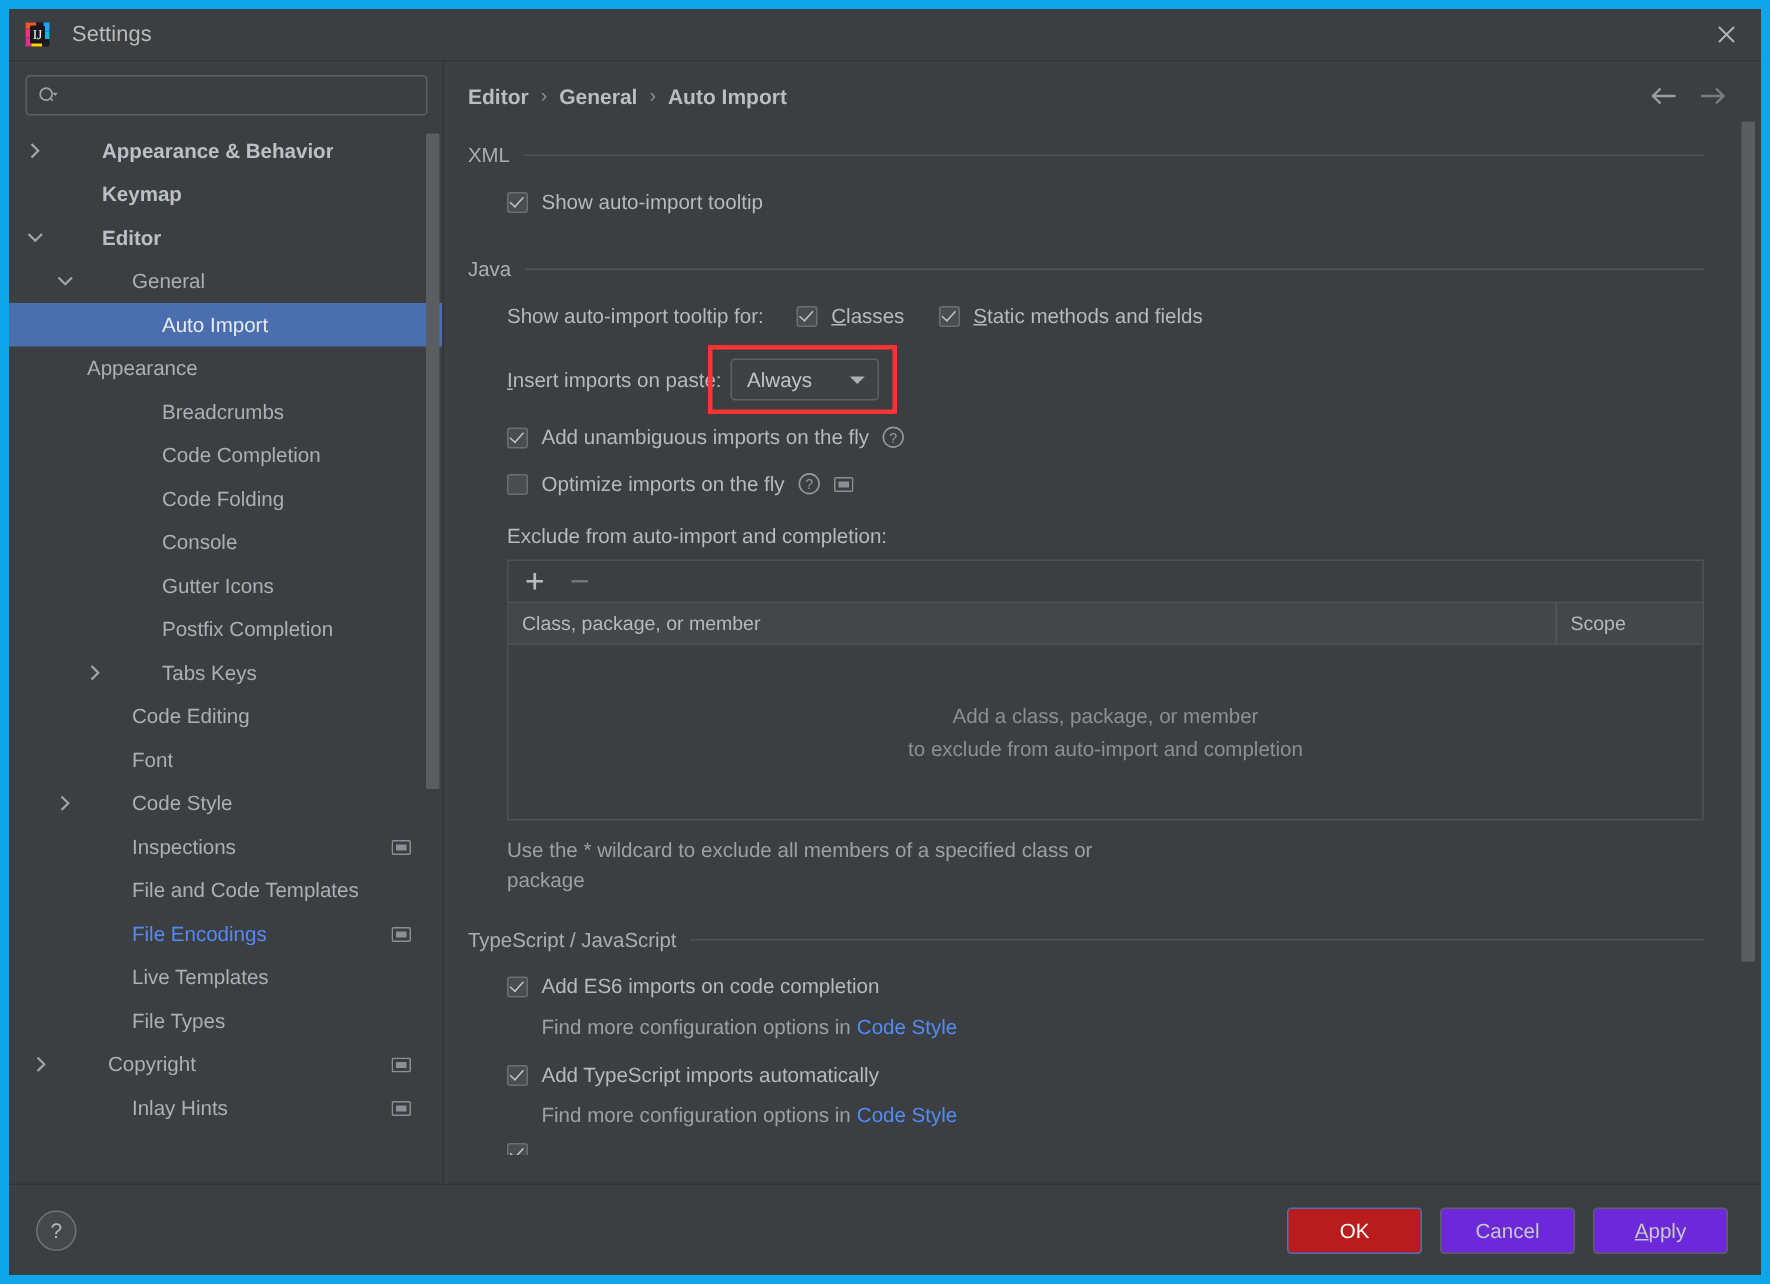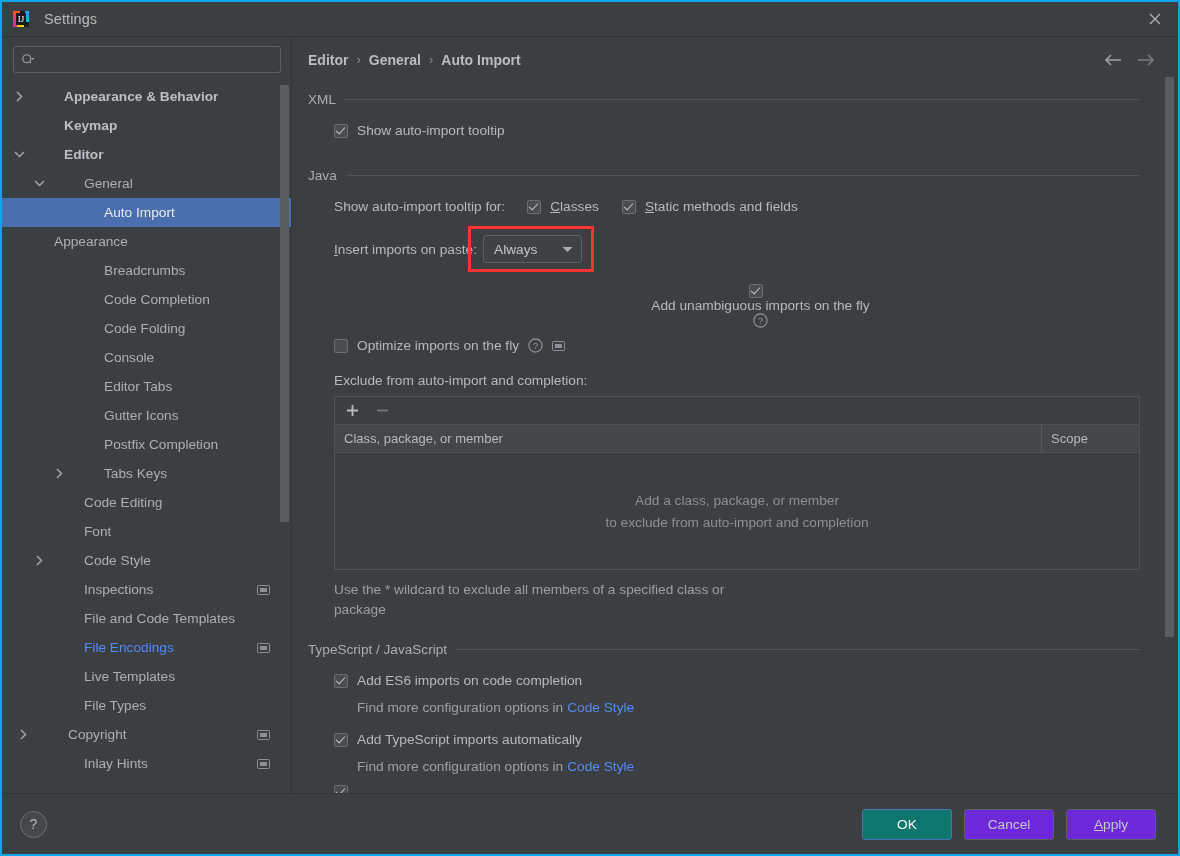--- a/index.html
+++ b/index.html
@@ -9,21 +9,21 @@
   }
   body {
     font-family: "Liberation Sans", sans-serif;
     -webkit-font-smoothing: antialiased;
   }
   .window {
     position: relative;
     width: 1180px;
     height: 856px;
     box-sizing: border-box;
-    border: 2px solid #0ea5e9;
+    border: 6px solid #0ea5e9;
     background: #3c3f41;
     overflow: hidden;
     display: flex;
     flex-direction: column;
   }
 
   
   .titlebar {
     height: 34px;
     min-height: 34px;
@@ -417,21 +417,21 @@
     background: #6d28d9;
     color: #c4c9cc;
     font-size: 13.7px;
     display: flex;
     align-items: center;
     justify-content: center;
     cursor: default;
     font-family: "Liberation Sans", sans-serif;
   }
   .btn.primary {
-    background: #0f766e;
+    background: #b91c1c;
     border-color: #4b72b5;
     color: #ffffff;
   }
   .btn u { text-decoration: underline; }
 </style>
 </head>
 <body>
 
 <div class="window">
 
@@ -518,24 +518,20 @@
           <div class="tree-item" style="padding-left: 50px;">
             <span class="tree-arrow"></span>
             <span class="tree-label" style="margin-left: 5px;">Code Folding</span>
           </div>
           <div class="tree-item" style="padding-left: 50px;">
             <span class="tree-arrow"></span>
             <span class="tree-label" style="margin-left: 5px;">Console</span>
           </div>
           <div class="tree-item" style="padding-left: 50px;">
             <span class="tree-arrow"></span>
-            <span class="tree-label" style="margin-left: 5px;">Editor Tabs</span>
-          </div>
-          <div class="tree-item" style="padding-left: 50px;">
-            <span class="tree-arrow"></span>
             <span class="tree-label" style="margin-left: 5px;">Gutter Icons</span>
           </div>
           <div class="tree-item" style="padding-left: 50px;">
             <span class="tree-arrow"></span>
             <span class="tree-label" style="margin-left: 5px;">Postfix Completion</span>
           </div>
           <div class="tree-item" style="padding-left: 50px;">
             <span class="tree-arrow">
               <svg width="9" height="11" viewBox="0 0 9 11">
                 <path d="M2 1 L6.5 5.5 L2 10" stroke="#a0a5a9" stroke-width="1.5" fill="none"></path>
@@ -676,21 +672,21 @@
               <span class="combo-value">Always</span>
               <span class="combo-arrow">
                 <svg width="11" height="7" viewBox="0 0 11 7">
                     <path d="M0.5 1 L5.5 6 L10.5 1 Z" fill="#acb0b3"></path>
                   </svg>
               </span>
             </span>
           </span>
         </div>
 
-        <div class="row" style="margin-top:12px;flex-direction:column;">
+        <div class="row" style="margin-top:2px;">
           <span class="cb checked"></span>
           <span class="cb-label">Add unambiguous imports on the fly</span>
           <span class="help-icon">
             <svg width="15" height="15" viewBox="0 0 15 15">
               <circle cx="7.5" cy="7.5" r="6.6" stroke="#9398 9b" style="stroke:#93989b" stroke-width="1.1" fill="none"></circle>
               <text x="7.5" y="11" font-size="9.5" fill="#93989b" text-anchor="middle" font-family="Liberation Sans, sans-serif">?</text>
             </svg>
           </span>
         </div>
 

